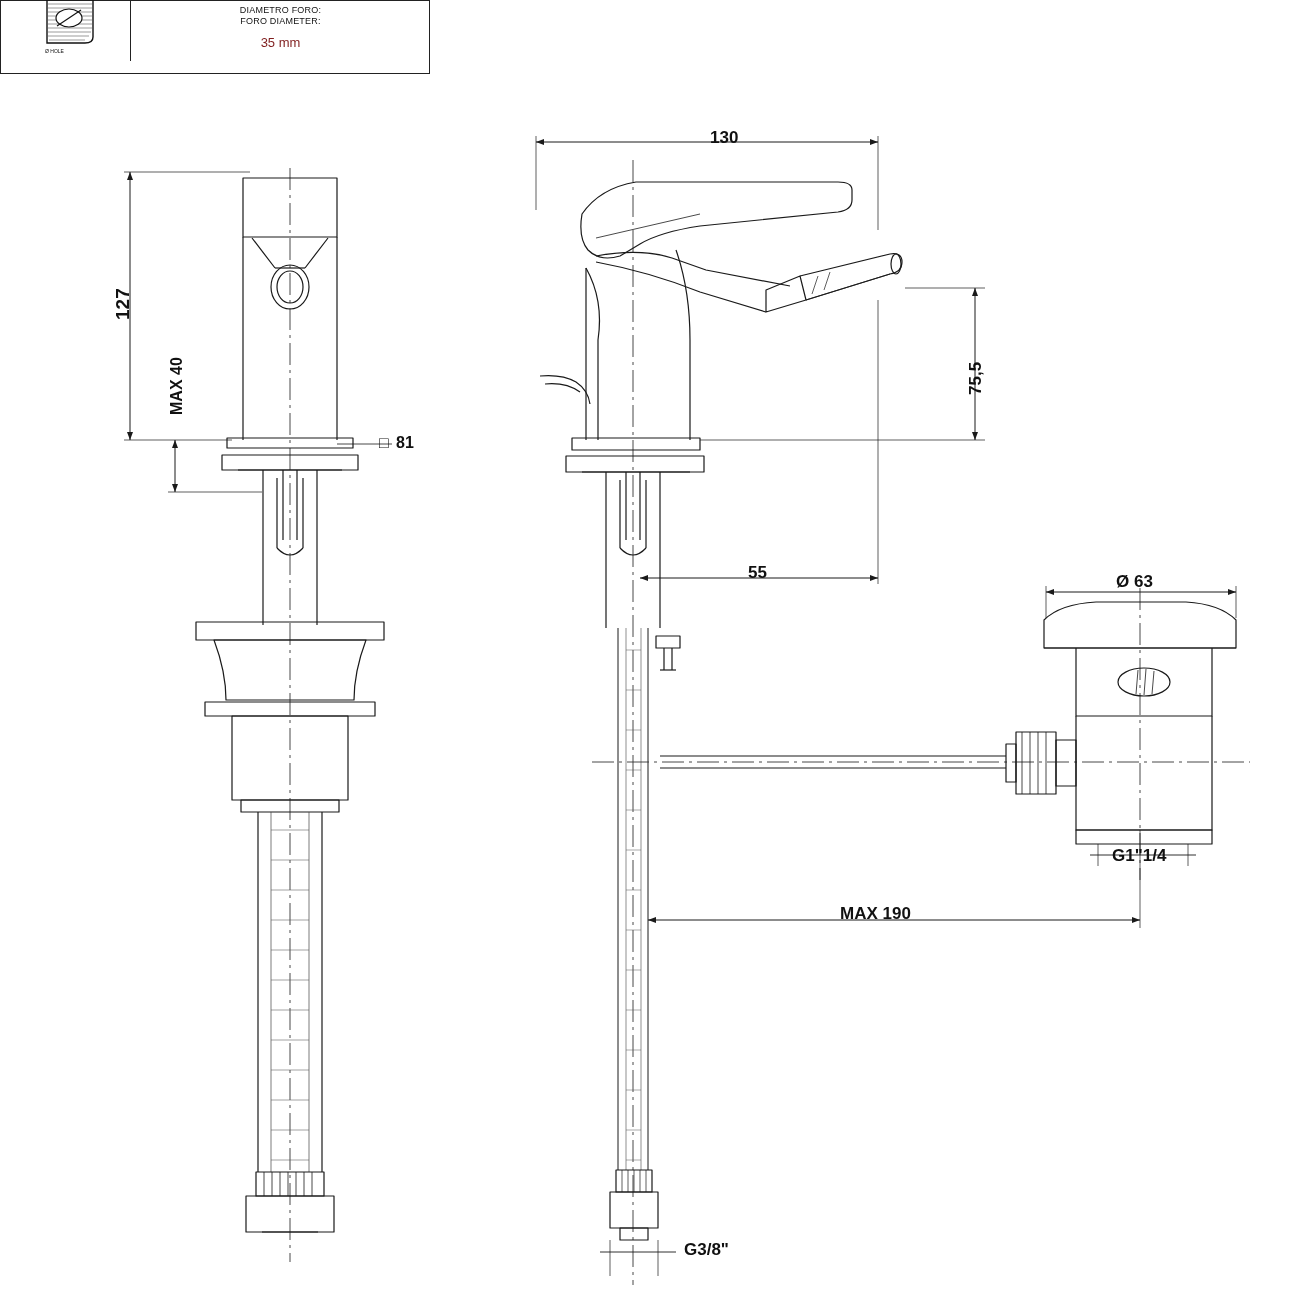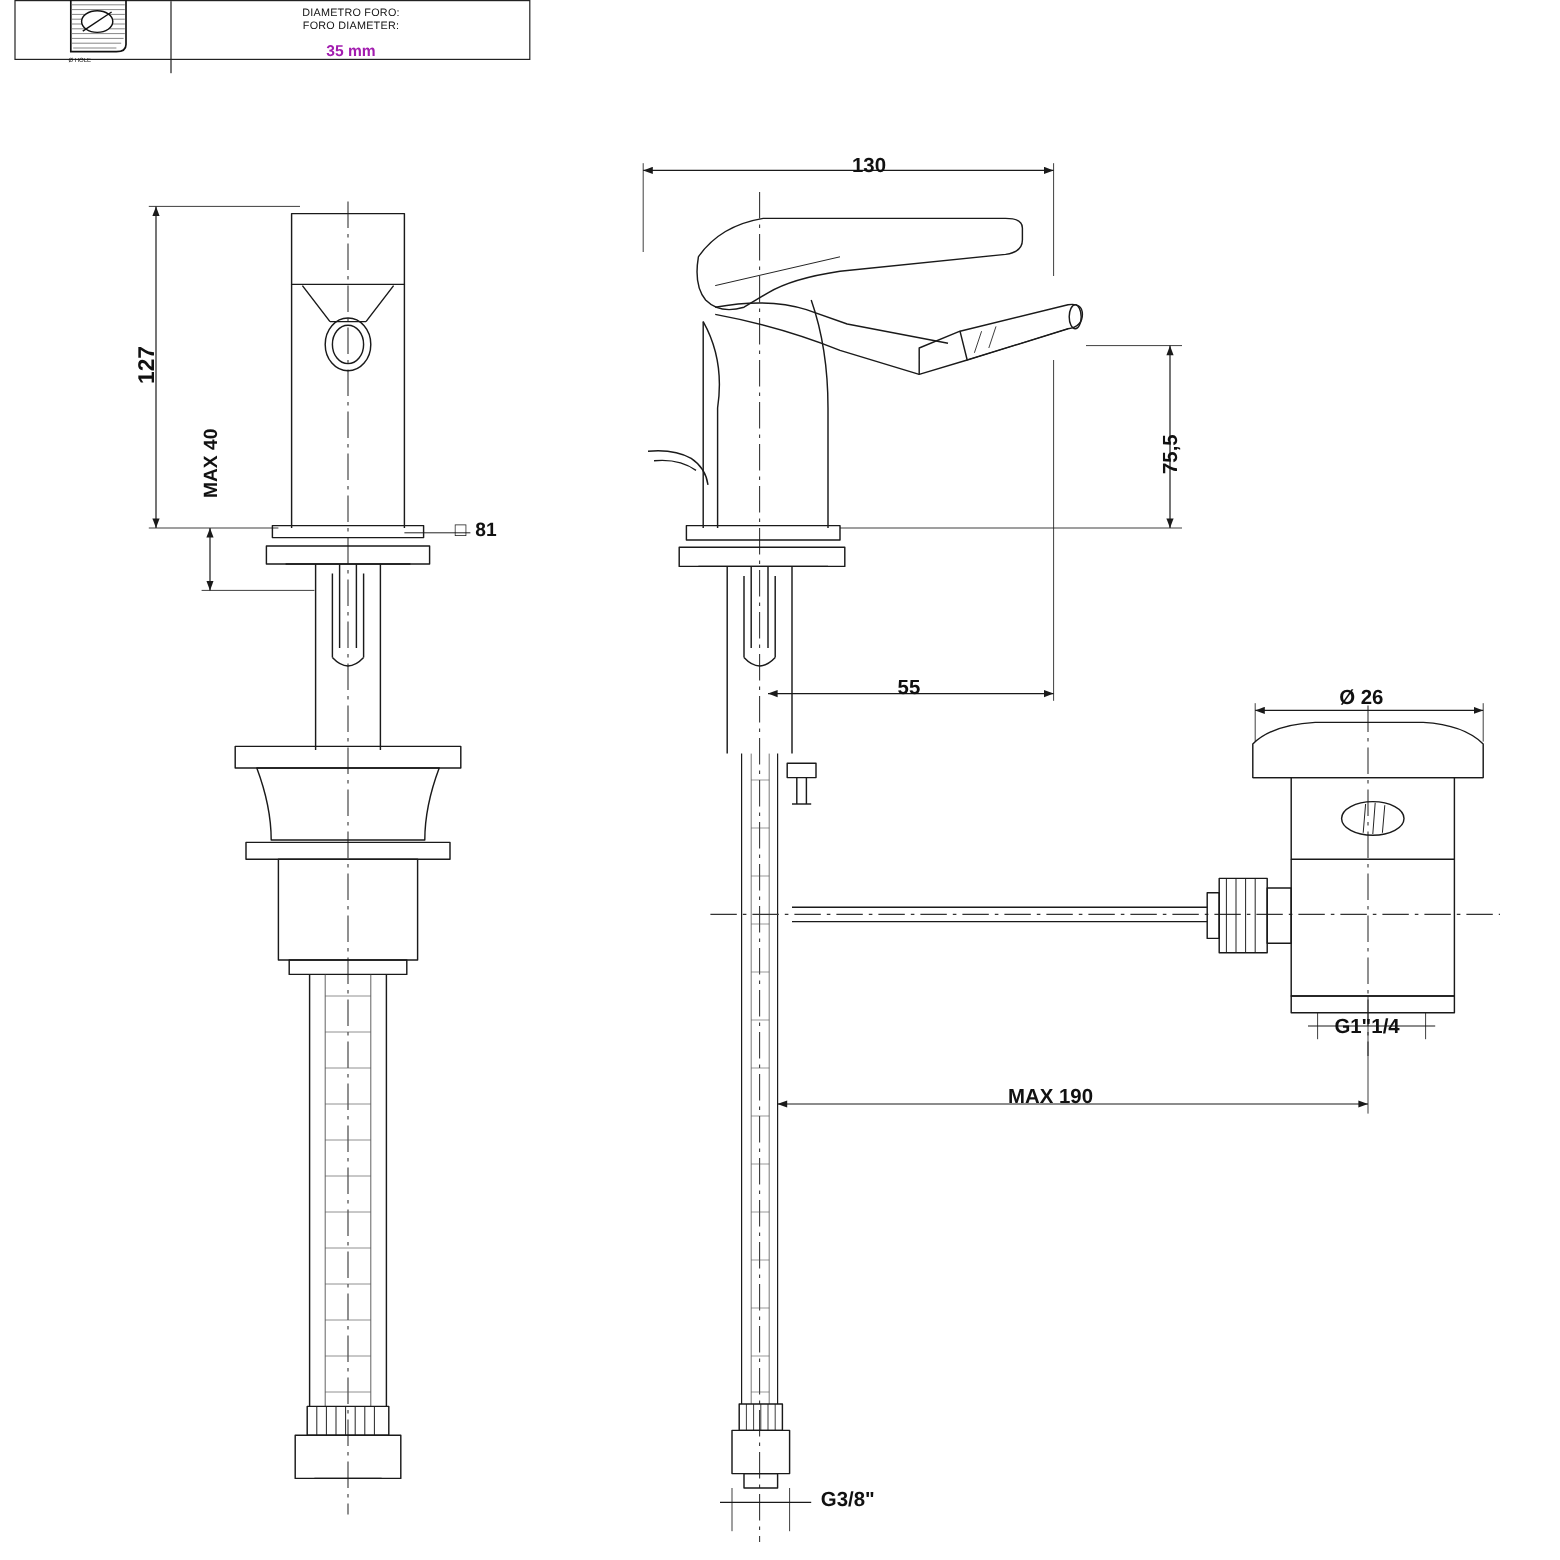--- a/index.html
+++ b/index.html
@@ -4,28 +4,28 @@
 <style>
   html,body{margin:0;padding:0;background:#ffffff;}
   body{width:1300px;height:1300px;position:relative;overflow:hidden;
        font-family:"Liberation Sans", sans-serif;color:#1a1a1a;}
   .stage{position:absolute;inset:0;}
   svg{position:absolute;top:0;left:0;width:1300px;height:1300px;}
   .lbl{position:absolute;font-family:"Liberation Sans", sans-serif;
        color:#111;white-space:nowrap;}
   .lbl.b{font-weight:bold;}
   .rot90{transform:rotate(-90deg);transform-origin:left top;}
-  .tinybox{position:absolute;left:0;top:0;width:430px;height:50px;
-           border:1px solid #222;box-sizing:border-box;background:#fff;margin-left:12px;}
+  .tinybox{position:absolute;left:0;top:0;width:430px;height:74px;
+           border:1px solid #222;box-sizing:border-box;background:#fff;}
   .tinybox .cell1{position:absolute;left:0;top:0;width:130px;height:60px;
            border-right:1px solid #222;box-sizing:border-box;}
   .tinybox .cell2{position:absolute;left:130px;top:0;width:299px;height:60px;
            box-sizing:border-box;text-align:center;}
   .t-ln{font-size:9px;letter-spacing:.2px;color:#111;line-height:11px;}
-  .t-val{font-size:13px;font-weight:bold;color:#a21caf;}
+  .t-val{font-size:13px;font-weight:normal;color:#7f1d1d;}
   .hole-ico{position:absolute;left:38px;top:-8px;width:62px;height:58px;}
   .hole-cap{position:absolute;left:44px;top:47px;font-size:5px;color:#111;}
 </style>
 </head>
 <body>
 
 <div class="stage">
 
   <div class="tinybox">
     <div class="cell1">
@@ -278,17 +278,17 @@
   <div class="lbl b" style="left:710px; top:128px; font-size:17px;">130</div>
 
   <div class="lbl b rot90" style="left:966px; top:395px; font-size:17px;">75,5</div>
 
   <div class="lbl b" style="left:748px; top:563px; font-size:17px;">55</div>
 
   <div class="lbl b" style="left:840px; top:904px; font-size:17px;">MAX 190</div>
 
   <div class="lbl b" style="left:684px; top:1240px; font-size:17px;">G3/8"</div>
 
-  <div class="lbl b" style="left:1116px; top:572px; font-size:17px;">Ø 26</div>
+  <div class="lbl b" style="left:1116px; top:572px; font-size:17px;">Ø 63</div>
 
   <div class="lbl b" style="left:1112px; top:846px; font-size:17px;">G1"1/4</div>
 
 </div>
 
 </body></html>

